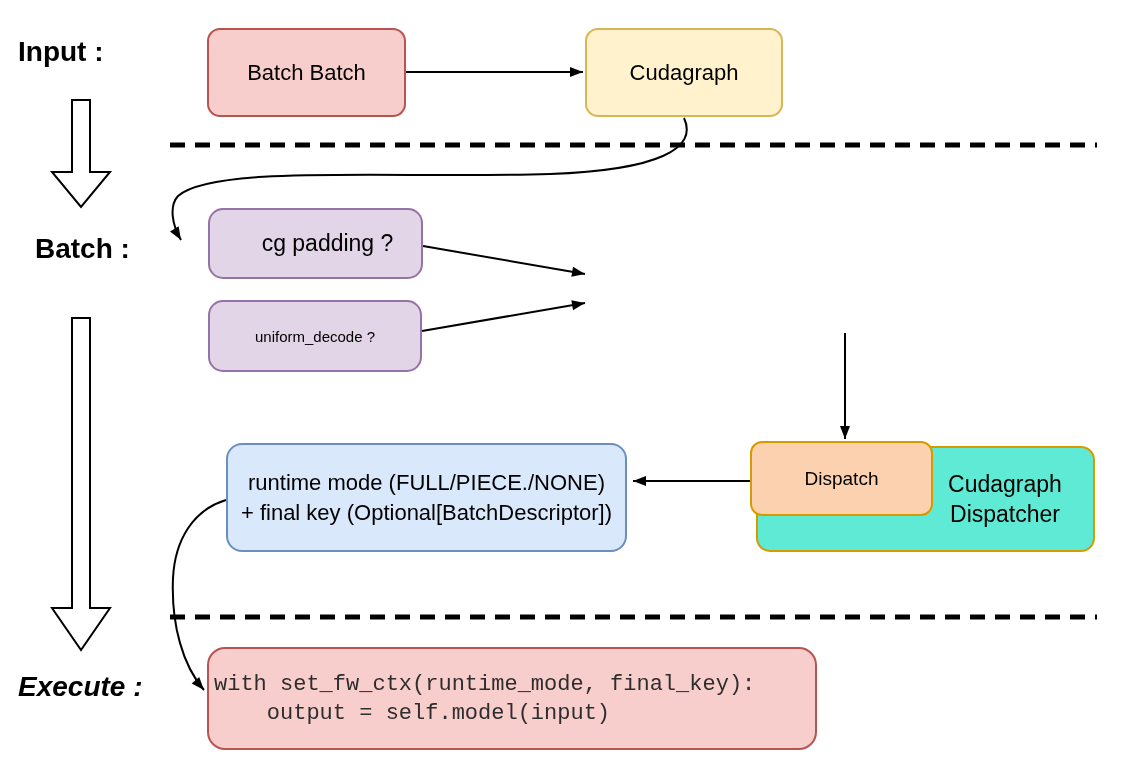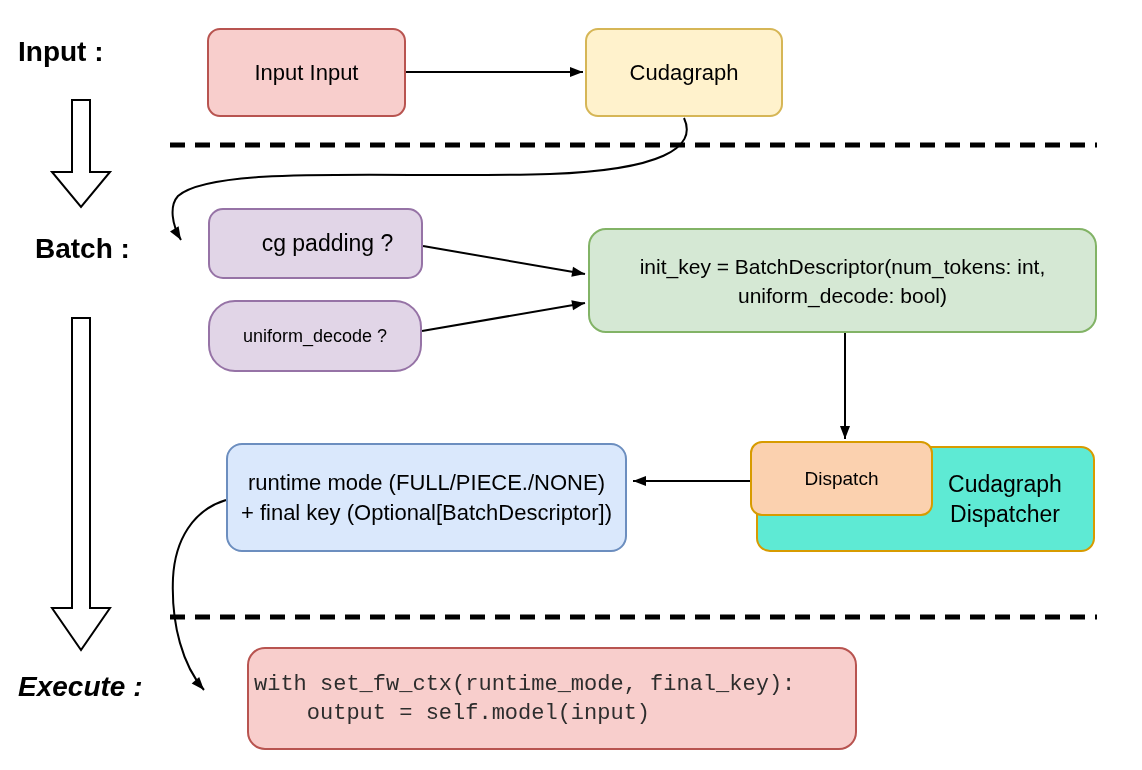--- a/index.html
+++ b/index.html
@@ -14,30 +14,30 @@
     text-align:center; border:2px solid #000; color:#000;
   }
   .node .line { display:block; }
   .stage-label {
     position:absolute; z-index:1; font-weight:bold; font-size:28px; color:#000;
     white-space:nowrap;
   }
   #node-input-batch   { left:207px; top:28px;  width:199px; height:89px;  border-radius:13px; font-size:22px; }
   #node-preprocess    { left:585px; top:28px;  width:198px; height:89px;  border-radius:13px; font-size:22px; }
   #node-cg-padding    { left:208px; top:208px; width:215px; height:71px;  border-radius:15px; font-size:23px;padding-left:24px; }
-  #node-uniform-decode{ left:208px; top:300px; width:214px; height:72px;  border-radius:27px; font-size:18px; }
+  #node-uniform-decode{ left:208px; top:300px; width:214px; height:72px;  border-radius:15px; font-size:15px; }
   #node-init-key      { left:588px; top:228px; width:509px; height:105px; border-radius:18px; font-size:21px; flex-direction:column; line-height:29px; }
   #node-cudagraph     { left:756px; top:446px; width:339px; height:106px; border-radius:14px; font-size:23px; justify-content:flex-end; z-index:1; }
   #node-cudagraph .wrap-label { width:172px; text-align:center; line-height:30px; margin-right:2px; }
   #node-dispatch      { left:750px; top:441px; width:183px; height:75px;  border-radius:12px; font-size:19px; z-index:2; }
   #node-runtime-mode  { left:226px; top:443px; width:401px; height:109px; border-radius:16px; font-size:22px; flex-direction:column; line-height:30px; }
   #node-execute-code  {
     left:207px; top:647px; width:610px; height:103px; border-radius:18px;
     font-family:"Liberation Mono", monospace; font-size:22px; line-height:29px;
-    flex-direction:column; align-items:flex-start; padding-left:5px; white-space:pre;margin-left:40px;
+    flex-direction:column; align-items:flex-start; padding-left:5px; white-space:pre;
   }
   #label-input   { left:18px; top:36px; }
   #label-plan    { left:35px; top:233px; }
   #label-execute { left:18px; top:671px;font-style:italic; }
 </style>
 </head>
 <body>
 
 <div class="canvas">
 
@@ -61,39 +61,35 @@
     <path d="M 845 333 L 845 439" stroke="#000" stroke-width="2" fill="none" marker-end="url(#ah)"></path>
     <path d="M 750 481 L 633 481" stroke="#000" stroke-width="2" fill="none" marker-end="url(#ah)"></path>
     <path d="M 226 500 C 193 510 175 540 173 578 C 171 625 183 666 204 690" stroke="#000" stroke-width="2" fill="none" marker-end="url(#ah)"></path>
   </svg>
 
   <div class="stage-label" id="label-input">Input :</div>
   <div class="stage-label" id="label-plan">Batch :</div>
   <div class="stage-label" id="label-execute">Execute :</div>
 
   <div class="node" id="node-input-batch" style="background-color: rgb(248, 206, 204); border-color: rgb(184, 84, 80);">
-    <span class="line">Input Input</span>
+    <span class="line">Batch Batch</span>
   </div>
 
   <div class="node" id="node-preprocess" style="background-color: rgb(255, 242, 204); border-color: rgb(214, 182, 86);">
     <span class="line">Cudagraph</span>
   </div>
 
   <div class="node" id="node-cg-padding" style="background-color: rgb(225, 213, 231); border-color: rgb(150, 115, 166);">
     <span class="line">cg padding ?</span>
   </div>
 
   <div class="node" id="node-uniform-decode" style="background-color: rgb(225, 213, 231); border-color: rgb(150, 115, 166);">
     <span class="line">uniform_decode ?</span>
   </div>
 
-  <div class="node" id="node-init-key" style="background-color: rgb(213, 232, 212); border-color: rgb(130, 179, 102);">
-    <span class="line">init_key = BatchDescriptor(num_tokens: int,</span>
-    <span class="line">uniform_decode: bool)</span>
-  </div>
 
   <div class="node" id="node-cudagraph" style="background-color: #5eead4; border-color: rgb(215, 155, 0);">
     <span class="wrap-label">Cudagraph Dispatcher</span>
   </div>
 
   <div class="node" id="node-dispatch" style="background-color: rgb(251, 209, 175); border-color: rgb(215, 155, 0);">
     <span class="line">Dispatch</span>
   </div>
 
   <div class="node" id="node-runtime-mode" style="background-color: rgb(218, 232, 252); border-color: rgb(108, 142, 191);">

